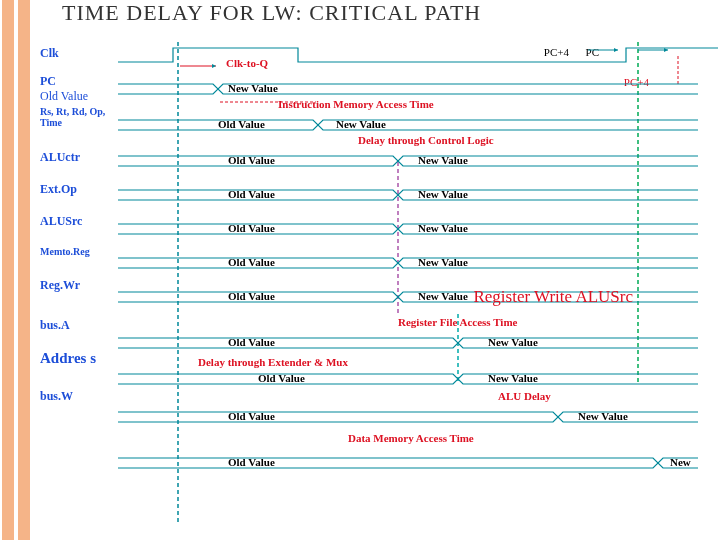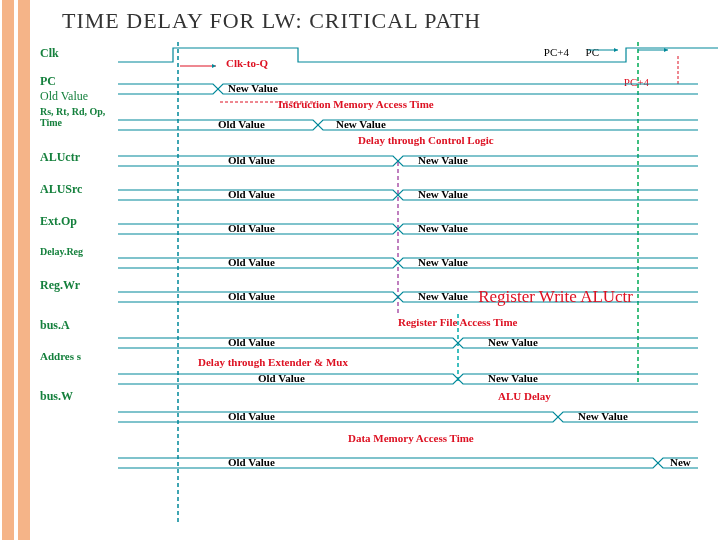--- a/index.html
+++ b/index.html
@@ -1,24 +1,24 @@
 <!DOCTYPE html>
 <html><head>
 <meta charset="utf-8">
 <style>
 *{margin:0;padding:0;box-sizing:border-box}
 body{font-family:Georgia,serif;background:#fff;width:720px;height:540px;overflow:hidden}
-.page{position:relative;width:651px;height:540px;padding:8px 12px}
+.page{position:relative;width:651px;height:540px;padding:0 12px}
 .stripe{position:absolute;top:0;bottom:0;width:12px;background:#f5b488}
 .stripe.s1{left:2px}.stripe.s2{left:18px}
 .title{font-variant:small-caps;font-size:22px;font-weight:400;color:#333;margin-left:50px;letter-spacing:1px}
 .chart{position:absolute;left:40px;right:8px;top:42px;bottom:8px}
 .crow{position:relative;height:32px}
 .crow.short{height:28px}
-.lbl{position:absolute;left:0;top:4px;width:70px;font-size:12px;font-weight:700;color:#15803d}
+.lbl{position:absolute;left:0;top:4px;width:70px;font-size:12px;font-weight:700;color:#1d4ed8}
 .lbl.mid{top:16px}
 svg.waves{position:absolute;left:78px;top:0;right:0;bottom:0;overflow:visible}
 .txt{font-size:11px;font-weight:700;fill:#000}
 .txt.red{fill:#d12}
 .line-solid{stroke:#089;stroke-width:1.2;fill:none}
 .arrow{fill:#089}
 .vert-dash{stroke:#089;stroke-width:1.5;stroke-dasharray:4,3}
 .regbox{position:absolute;right:18px;top:288px;font-family:'Times New Roman',serif;font-size:17px;color:#d12;font-weight:400;text-align:center;line-height:1.1}
 .vline-purple{stroke:#a5a;stroke-width:1.5;stroke-dasharray:4,3}
 .vline-green{stroke:#0a5;stroke-width:1.5;stroke-dasharray:4,3}
@@ -115,38 +115,38 @@
 <div class="crow">
         <span class="lbl"><span>PC</span><br><span style="font-weight:400">Old Value</span></span>
       </div>
 <div class="crow">
         <span class="lbl" style="font-size:10px">Rs, Rt, Rd, Op, Time</span>
       </div>
 <div class="crow">
         <span class="lbl mid">ALUctr</span>
       </div>
 <div class="crow">
+        <span class="lbl mid">Ext.Op</span>
+      </div>
+<div class="crow">
         <span class="lbl mid">ALUSrc</span>
       </div>
 <div class="crow">
-        <span class="lbl mid">Ext.Op</span>
-      </div>
-<div class="crow">
-        <span class="lbl mid" style="font-size:10px">Delay.Reg</span>
+        <span class="lbl mid" style="font-size:10px">Memto.Reg</span>
       </div>
 <div class="crow">
         <span class="lbl mid">Reg.Wr</span>
       </div>
 <div class="crow" style="height:42px">
         <span class="lbl" style="top:24px">bus.A</span>
       </div>
 <div class="crow" style="height:40px">
-        <span class="lbl" style="top:14px;font-size:11px">Addres s</span>
+        <span class="lbl" style="top:14px;font-size:15px">Addres s</span>
       </div>
 <div class="crow" style="height:44px">
         <span class="lbl" style="top:13px">bus.W</span>
       </div>
 </div>
 
 <div class="regbox">
-<span>Register Write ALUctr</span>
+<span>Register Write ALUSrc</span>
 </div>
 </div>
 
 </body></html>

